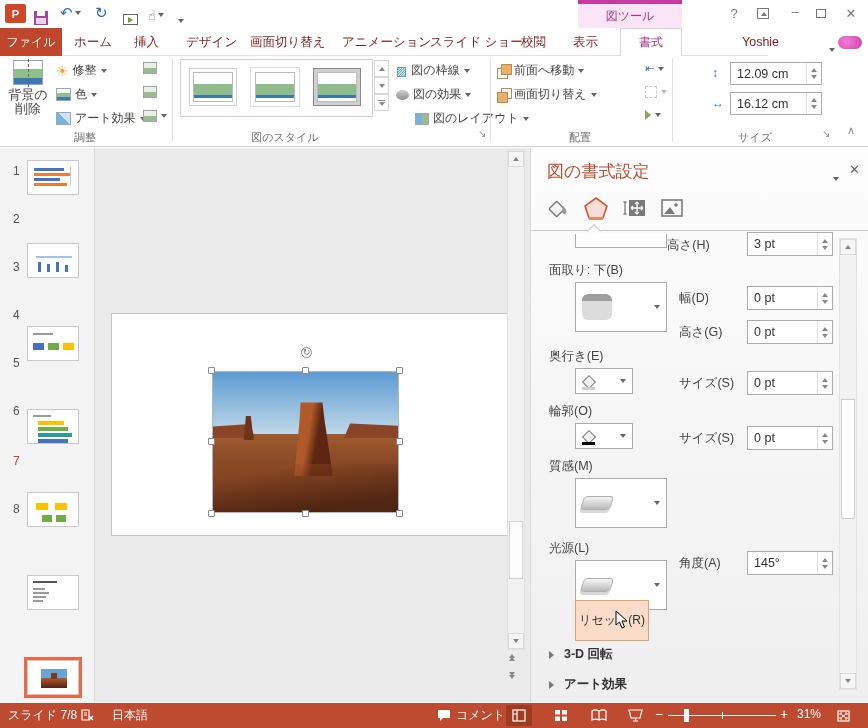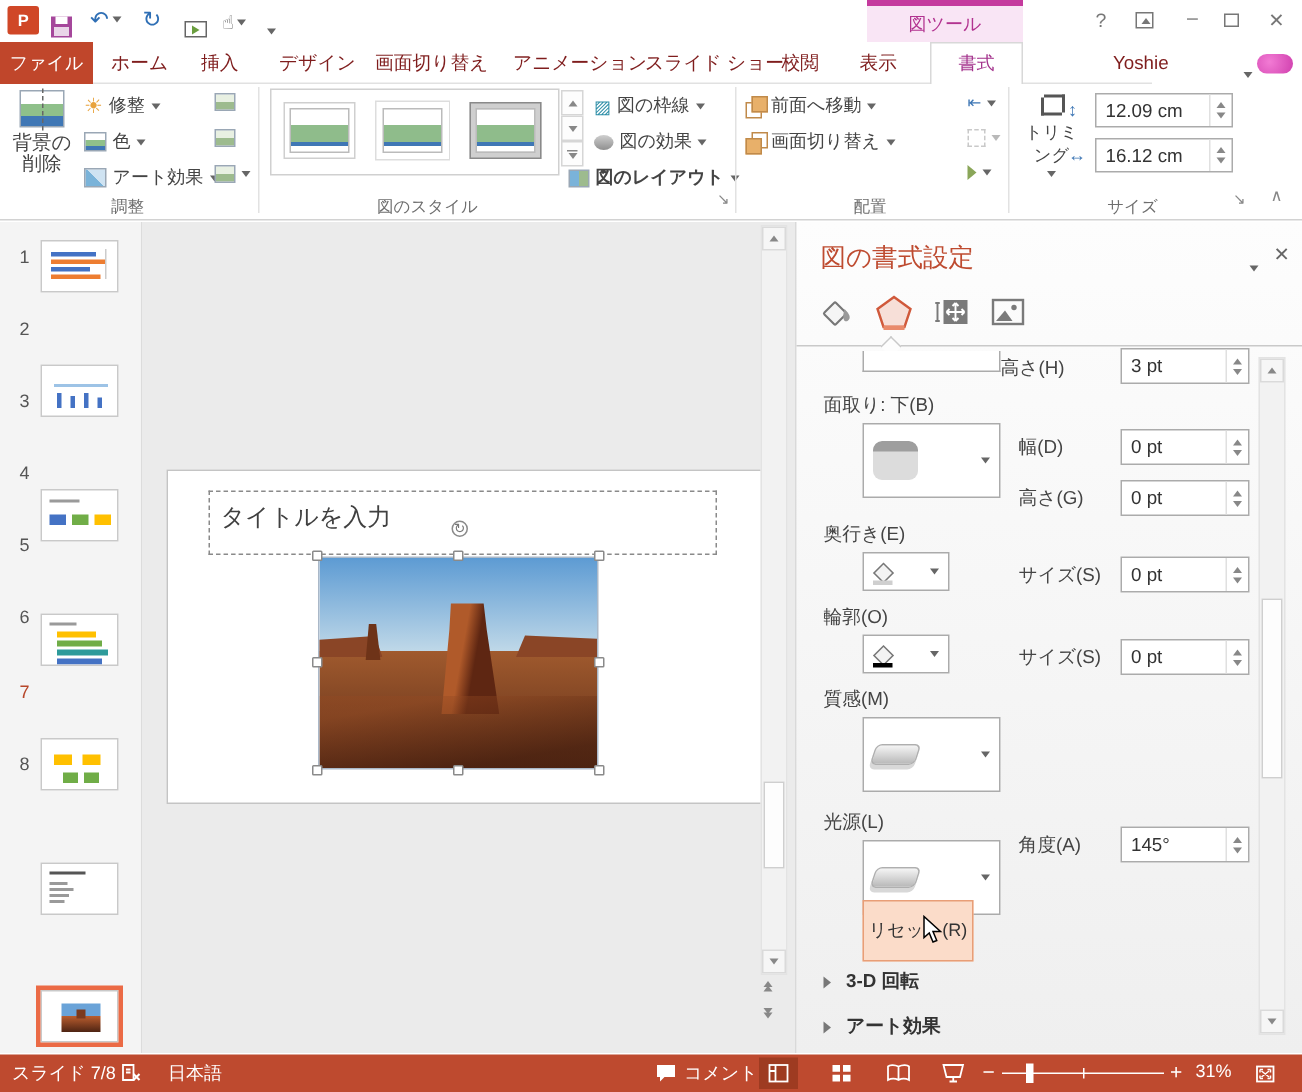--- a/index.html
+++ b/index.html
@@ -235,21 +235,21 @@
     <div class="abs rbtn" style="left:396px;top:6px;">
         <span style="color:#2e8fa8;">▨</span>
         <span>図の枠線</span>
         <span class="caret"></span>
       </div>
     <div class="abs rbtn" style="left:396px;top:30px;">
         <span style="width:13px;height:10px;background:linear-gradient(#cfcfcf,#8f8f8f);border-radius:50%;"></span>
         <span>図の効果</span>
         <span class="caret"></span>
       </div>
-    <div class="abs rbtn" style="left:379px;top:54px;font-weight:bold;">
+    <div class="abs rbtn" style="left:415px;top:54px;">
         <span class="mini-ico" style="background:linear-gradient(90deg,#7ab3d9 50%,#9dbb8e 50%);"></span>
         <span>図のレイアウト</span>
         <span class="caret"></span>
       </div>
     <div class="abs grp-label" style="left:230px;top:74px;width:110px;">図のスタイル</div>
     <div class="abs launcher" style="left:478px;top:72px;">↘</div>
     <div class="abs vsep" style="left:490px;top:2px;height:84px;"></div>
 
     <div class="abs rbtn" style="left:497px;top:6px;">
         <span class="sq-front"></span>
@@ -269,25 +269,20 @@
         <span style="width:12px;height:12px;border:1px dashed #888;"></span>
         <span class="caret"></span>
       </div>
     <div class="abs rbtn" style="left:645px;top:54px;">
         <span style="width:0;height:0;border-left:6px solid #8aa659;border-top:5px solid transparent;border-bottom:5px solid transparent;"></span>
         <span class="caret"></span>
       </div>
     <div class="abs grp-label" style="left:525px;top:74px;width:110px;">配置</div>
     <div class="abs vsep" style="left:672px;top:2px;height:84px;"></div>
 
-    <div class="abs" style="left:679px;top:3px;width:44px;height:72px;text-align:center;">
-      <div class="crop-ico" style="margin:2px auto 2px;"></div>
-      <div style="font-size:11.5px;">トリミング</div>
-      <div class="caret" style="margin:3px auto 0;"></div>
-    </div>
     <div class="abs updown-ico" style="left:712px;top:10px;">↕</div>
     <div class="abs spinbox" style="left:730px;top:6px;width:92px;height:23px;">
       <div class="spinval">12.09 cm</div>
       <div class="spincol">
           <div class="tri-up"></div>
           <div class="tri-dn"></div>
         </div>
     </div>
     <div class="abs updown-ico" style="left:712px;top:40px;">↔</div>
     <div class="abs spinbox" style="left:730px;top:36px;width:92px;height:23px;">
@@ -361,23 +356,20 @@
       <div style="position:absolute;left:13px;top:8px;width:26px;height:19px;background:linear-gradient(#6AA3D8 45%,#B85C2E 45%,#4E2413 100%);"></div>
       <div style="position:absolute;left:23px;top:12px;width:6px;height:6px;background:#7B3A1E;"></div>
     </div>
 
     <div class="abs slide-num" style="left:13px;top:354px;">8</div>
 
   </div>
 
   <div id="editor" class="abs">
     <div id="slide">
-      <div class="placeholder abs" style="left:27px;top:13px;width:339px;height:43px;">
-        <span>タイトルを入力</span>
-      </div>
       <div class="abs rot-handle" style="left:189px;top:33px;"><span>↻</span></div>
 
       <div class="scene" style="left:100px;top:57px;width:187px;height:142px;">
         <div class="sky"></div>
         <div class="ground"></div>
         <div class="mesaL" style="left:-8px;top:52px;width:50px;height:14px;clip-path:polygon(0 100%,8% 20%,90% 0,100% 100%);"></div>
         <div class="mesaL" style="right:-6px;top:50px;width:60px;height:16px;clip-path:polygon(0 100%,10% 10%,95% 25%,100% 100%);"></div>
         <div class="mesaL" style="left:28px;top:44px;width:14px;height:24px;clip-path:polygon(20% 100%,35% 0,70% 0,90% 100%);background:#6E3318;"></div>
         <div class="butte" style="left:72px;top:24px;width:52px;height:80px;clip-path:polygon(18% 100%,28% 30%,30% 8%,72% 8%,76% 30%,92% 100%);background:linear-gradient(100deg,#B05A2A 45%,#5E2612 60%);"></div>
         <div style="position:absolute;left:0;bottom:0;width:100%;height:34%;background:linear-gradient(170deg,#93492266 20%,#3E1A0C88 80%);"></div>

